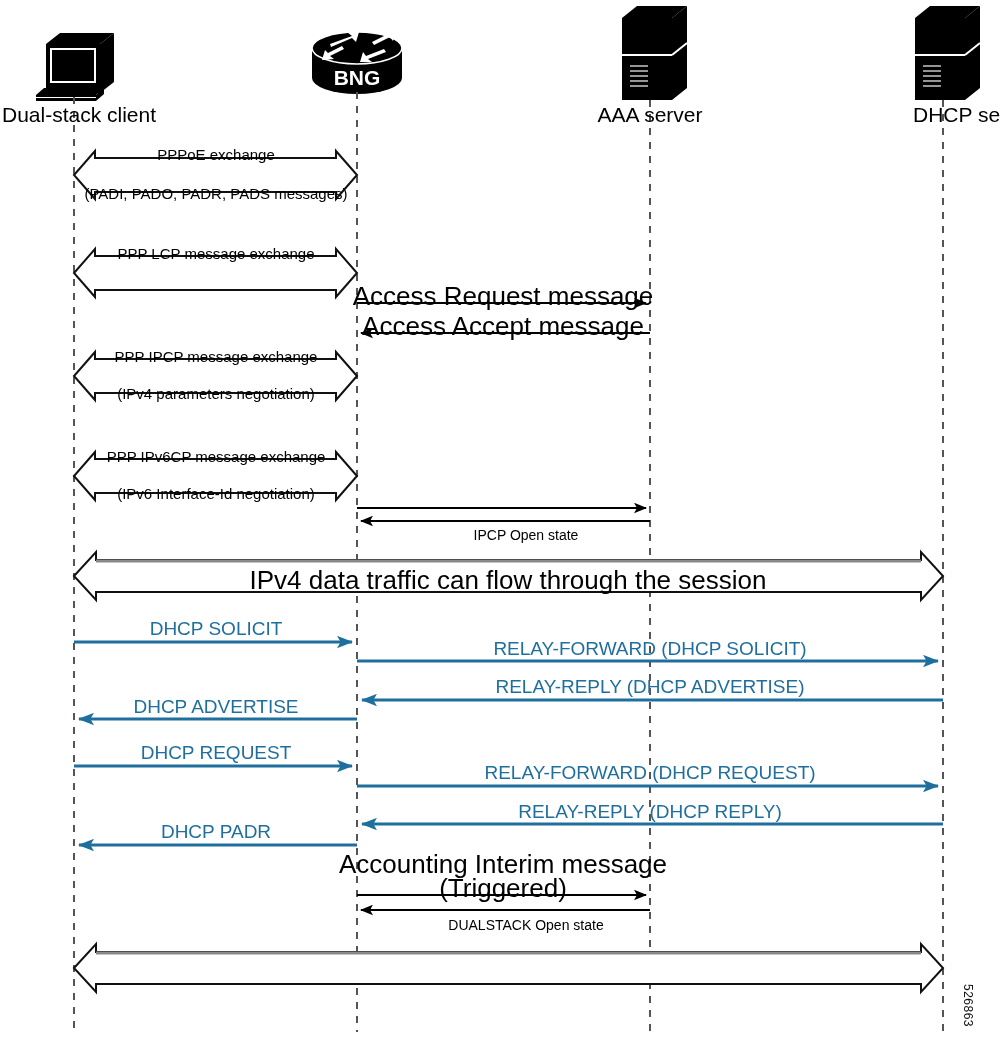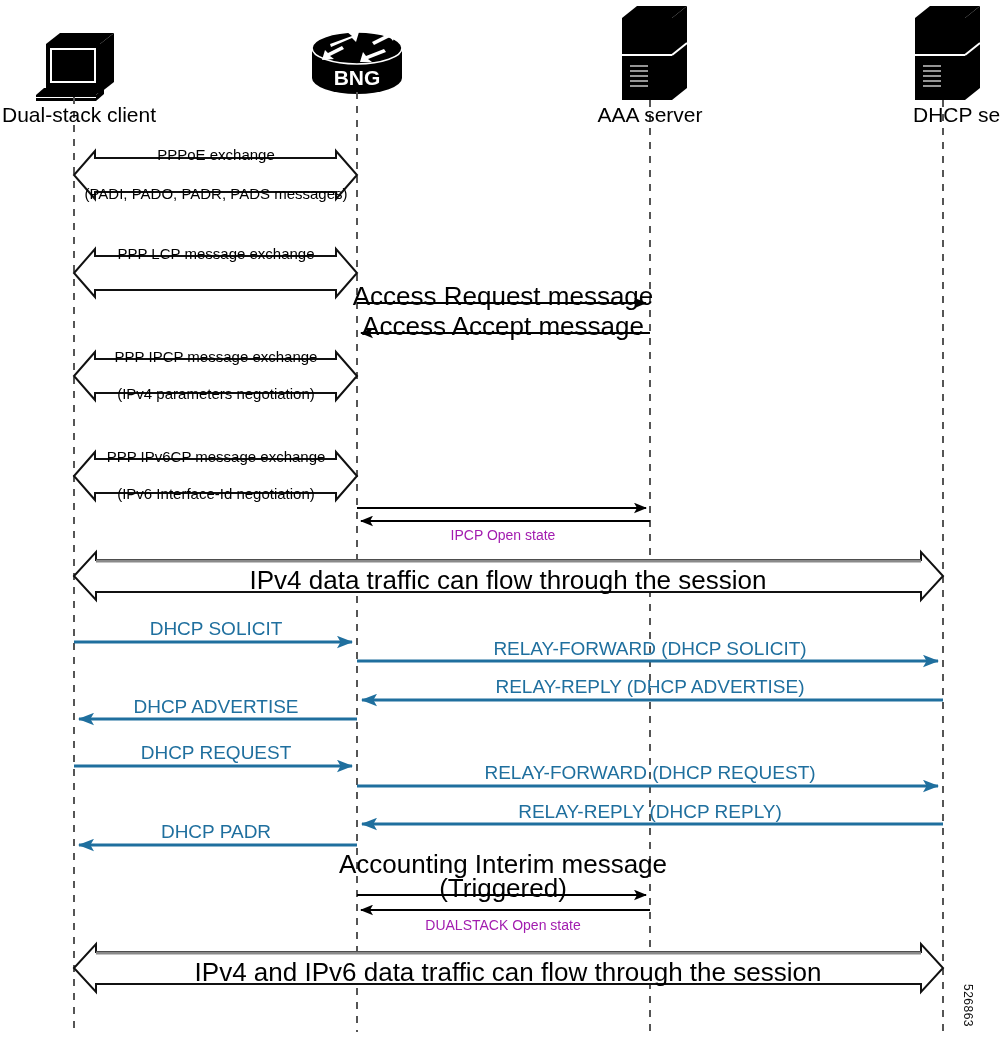--- a/index.html
+++ b/index.html
@@ -28,21 +28,21 @@
     line-height:1;
     pointer-events:none;
   }
   .actor-label{
     font-size:21px;
     color:#000;
   }
   .msg{font-size:15px;color:#000;}
   .msg-lg{font-size:26px;color:#000;}
   .msg-blue{font-size:19px;color:#1f6f9e;}
-  .msg-small{font-size:14px;color:#a21caf;}
+  .msg-small{font-size:14px;color:#000000;margin-left:23px;}
   .figid{
     position:absolute;
     font-size:12px;
     color:#111;
     letter-spacing:.5px;
     transform:rotate(90deg);
     transform-origin:left top;
     white-space:nowrap;
   }
   .ctr{transform:translateX(-50%);}
@@ -253,17 +253,16 @@
   <div class="lbl msg-blue ctr" style="left:216px; top:743px;">DHCP REQUEST</div>
   <div class="lbl msg-blue ctr" style="left:650px; top:763px;">RELAY-FORWARD (DHCP REQUEST)</div>
   <div class="lbl msg-blue ctr" style="left:650px; top:802px;">RELAY-REPLY (DHCP REPLY)</div>
   <div class="lbl msg-blue ctr" style="left:216px; top:822px;">DHCP PADR</div>
 
   <div class="lbl msg-lg ctr" style="left:503px; top:851px;">Accounting Interim message</div>
   <div class="lbl msg-lg ctr" style="left:503px; top:875px;">(Triggered)</div>
 
   <div class="lbl msg-small ctr" style="left:503px; top:918px;">DUALSTACK Open state</div>
 
-  <div class="lbl msg-lg ctr" style="left:508px; top:959px;">IPv4 and IPv6 data traffic can flow through the session</div>
 
   <div class="figid" style="left:975px; top:984px;">526863</div>
 
 </div>
 
 </body></html>

